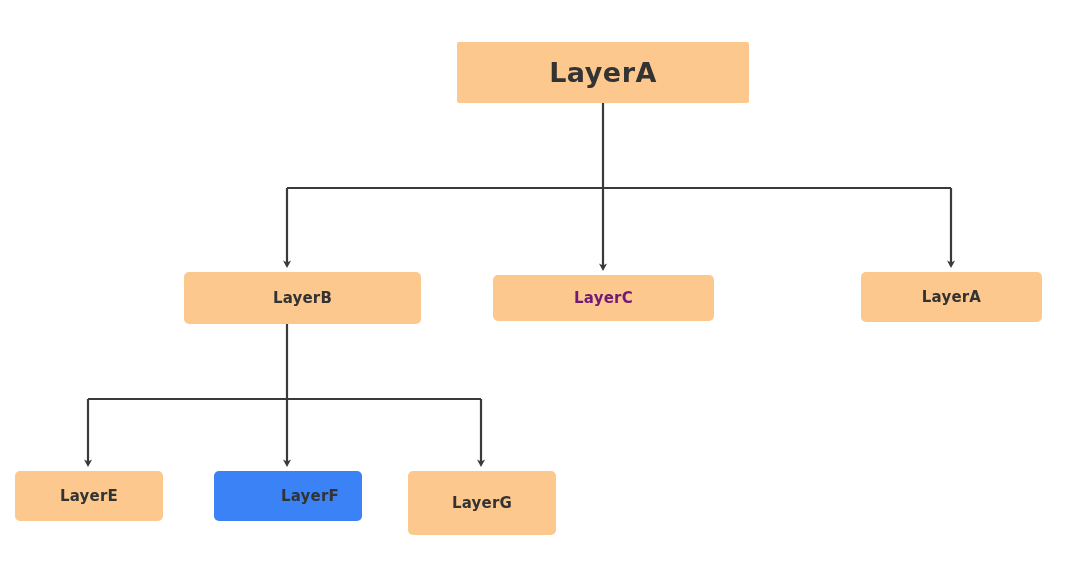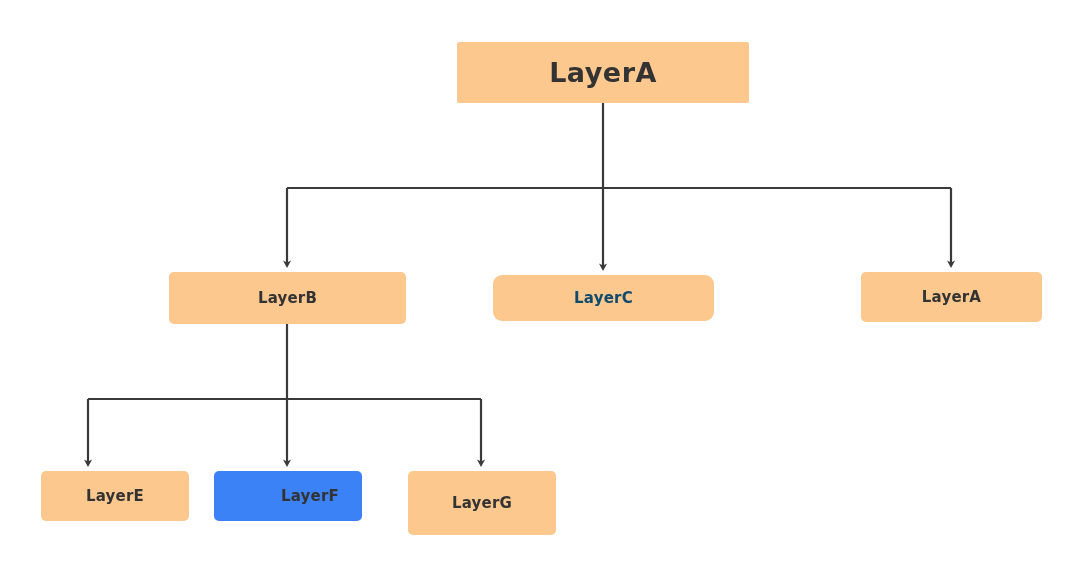--- a/index.html
+++ b/index.html
@@ -90,33 +90,33 @@
       <path d="M 287 399 L 287 463" marker-end="url(#arrowhead)"></path>
 
       <path d="M 481 399 L 481 463" marker-end="url(#arrowhead)"></path>
     </g>
   </svg>
 
   <div class="node root" style="left: 457px; top: 42px; width: 292px; height: 61px; background: rgb(253, 200, 142); color: rgb(51, 51, 51);">
     <span class="node-label">LayerA</span>
   </div>
 
-  <div class="node level1" style="left: 169px; top: 272px; width: 237px; height: 52px; background: rgb(253, 200, 142); color: rgb(51, 51, 51);">
+  <div class="node level1" style="left: 184px; top: 272px; width: 237px; height: 52px; background: rgb(253, 200, 142); color: rgb(51, 51, 51);">
     <span class="node-label">LayerB</span>
   </div>
 
-  <div class="node level1" style="left: 493px; top: 275px; width: 221px; height: 46px; background: rgb(253, 200, 142); color: #0c4a6e; border-radius: 9px;">
+  <div class="node level1" style="left: 493px; top: 275px; width: 221px; height: 46px; background: rgb(253, 200, 142); color: #701a75;">
     <span class="node-label">LayerC</span>
   </div>
 
   <div class="node level1" style="left: 861px; top: 272px; width: 181px; height: 50px; background: rgb(253, 200, 142); color: rgb(51, 51, 51);">
     <span class="node-label">LayerA</span>
   </div>
 
-  <div class="node level2" style="left: 15px; top: 471px; width: 148px; height: 50px; background: rgb(253, 200, 142); color: rgb(51, 51, 51); margin-left: 26px;">
+  <div class="node level2" style="left: 15px; top: 471px; width: 148px; height: 50px; background: rgb(253, 200, 142); color: rgb(51, 51, 51);">
     <span class="node-label">LayerE</span>
   </div>
 
   <div class="node level2" style="left: 214px; top: 471px; width: 148px; height: 50px; background: #3b82f6; color: rgb(51, 51, 51); padding-left: 44px;">
     <span class="node-label">LayerF</span>
   </div>
 
   <div class="node level2" style="left: 408px; top: 471px; width: 148px; height: 64px; background: rgb(253, 200, 142); color: rgb(51, 51, 51);">
     <span class="node-label">LayerG</span>
   </div>

